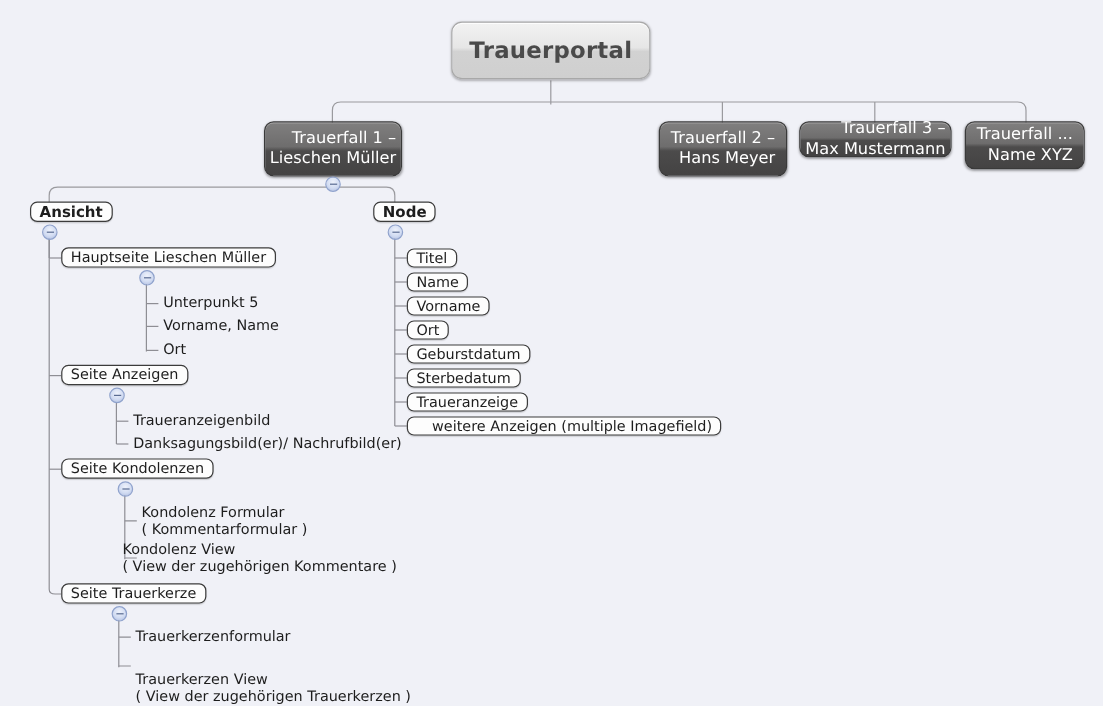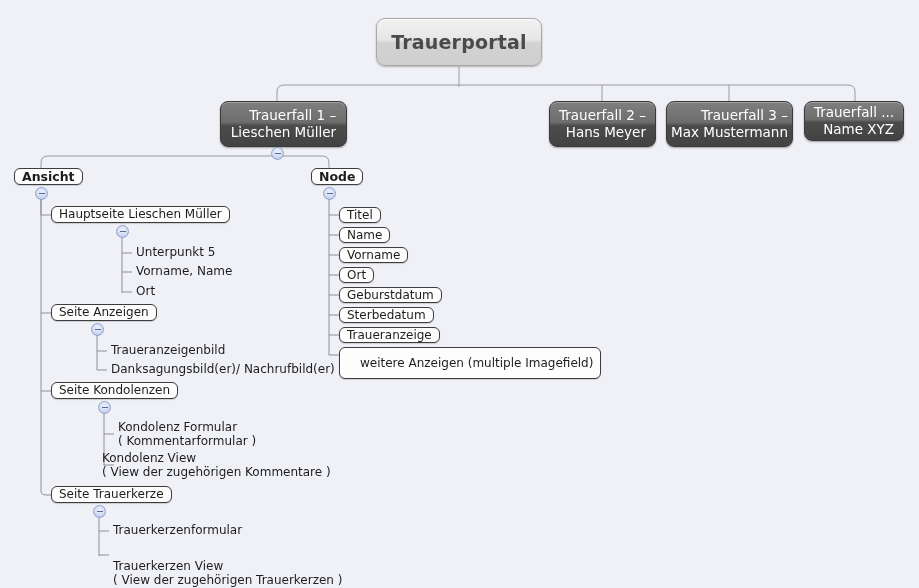--- a/index.html
+++ b/index.html
@@ -177,42 +177,42 @@
     <path class="thin" d="M329,295 L339,295"></path>
     <path class="thin" d="M329,315 L339,315"></path>
     <path class="thin" d="M329,335 L339,335"></path>
     <path class="thin" d="M329,355 L339,355"></path>
   </svg>
 
   <div class="node root" style="left:376px; top:18px; width:166px; height:48px;">
     <span>Trauerportal</span>
   </div>
 
-  <div class="node dark" style="left:220px; top:101px; width:127px; height:46px;">
+  <div class="node dark" style="left:220px; top:101px; width:115px; height:46px;">
     <span>Trauerfall 1 –
 Lieschen Müller</span>
   </div>
   <div class="node dark" style="left:549px; top:101px; width:107px; height:46px;">
     <span>Trauerfall 2 –
 Hans Meyer</span>
   </div>
-  <div class="node dark" style="left:666px; top:101px; width:127px; height:46px;">
+  <div class="node dark" style="left:666px; top:101px; width:127px; height:30px;">
     <span>Trauerfall 3 –
 Max Mustermann</span>
   </div>
   <div class="node dark" style="left:804px; top:101px; width:100px; height:40px;">
     <span>Trauerfall ...
 Name XYZ</span>
   </div>
 
   <div class="handle" style="left:271px; top:147px;">
       <i></i>
     </div>
 
-  <div class="node pill bold" style="left:14px; top:168px; height:17px;">
+  <div class="node pill bold" style="left:25px; top:168px; height:17px;">
     <span>Ansicht</span>
   </div>
   <div class="handle" style="left:35px; top:187px;">
       <i></i>
     </div>
 
   <div class="node pill" style="left:51px; top:206px; height:17px;">
     <span>Hauptseite Lieschen Müller</span>
   </div>
   <div class="handle" style="left:116px; top:225px;">
@@ -295,17 +295,17 @@
   </div>
   <div class="node pill" style="left:339px; top:287px; height:16px;">
     <span>Geburstdatum</span>
   </div>
   <div class="node pill" style="left:339px; top:307px; height:16px;">
     <span>Sterbedatum</span>
   </div>
   <div class="node pill" style="left:339px; top:327px; height:16px;">
     <span>Traueranzeige</span>
   </div>
-  <div class="node pill" style="left:339px; top:347px; height:32px;padding-left:20px;">
+  <div class="node pill" style="left:339px; top:347px; height:16px;padding-left:20px;">
     <span>weitere Anzeigen (multiple Imagefield)</span>
   </div>
 
 </div>
 
 </body></html>

